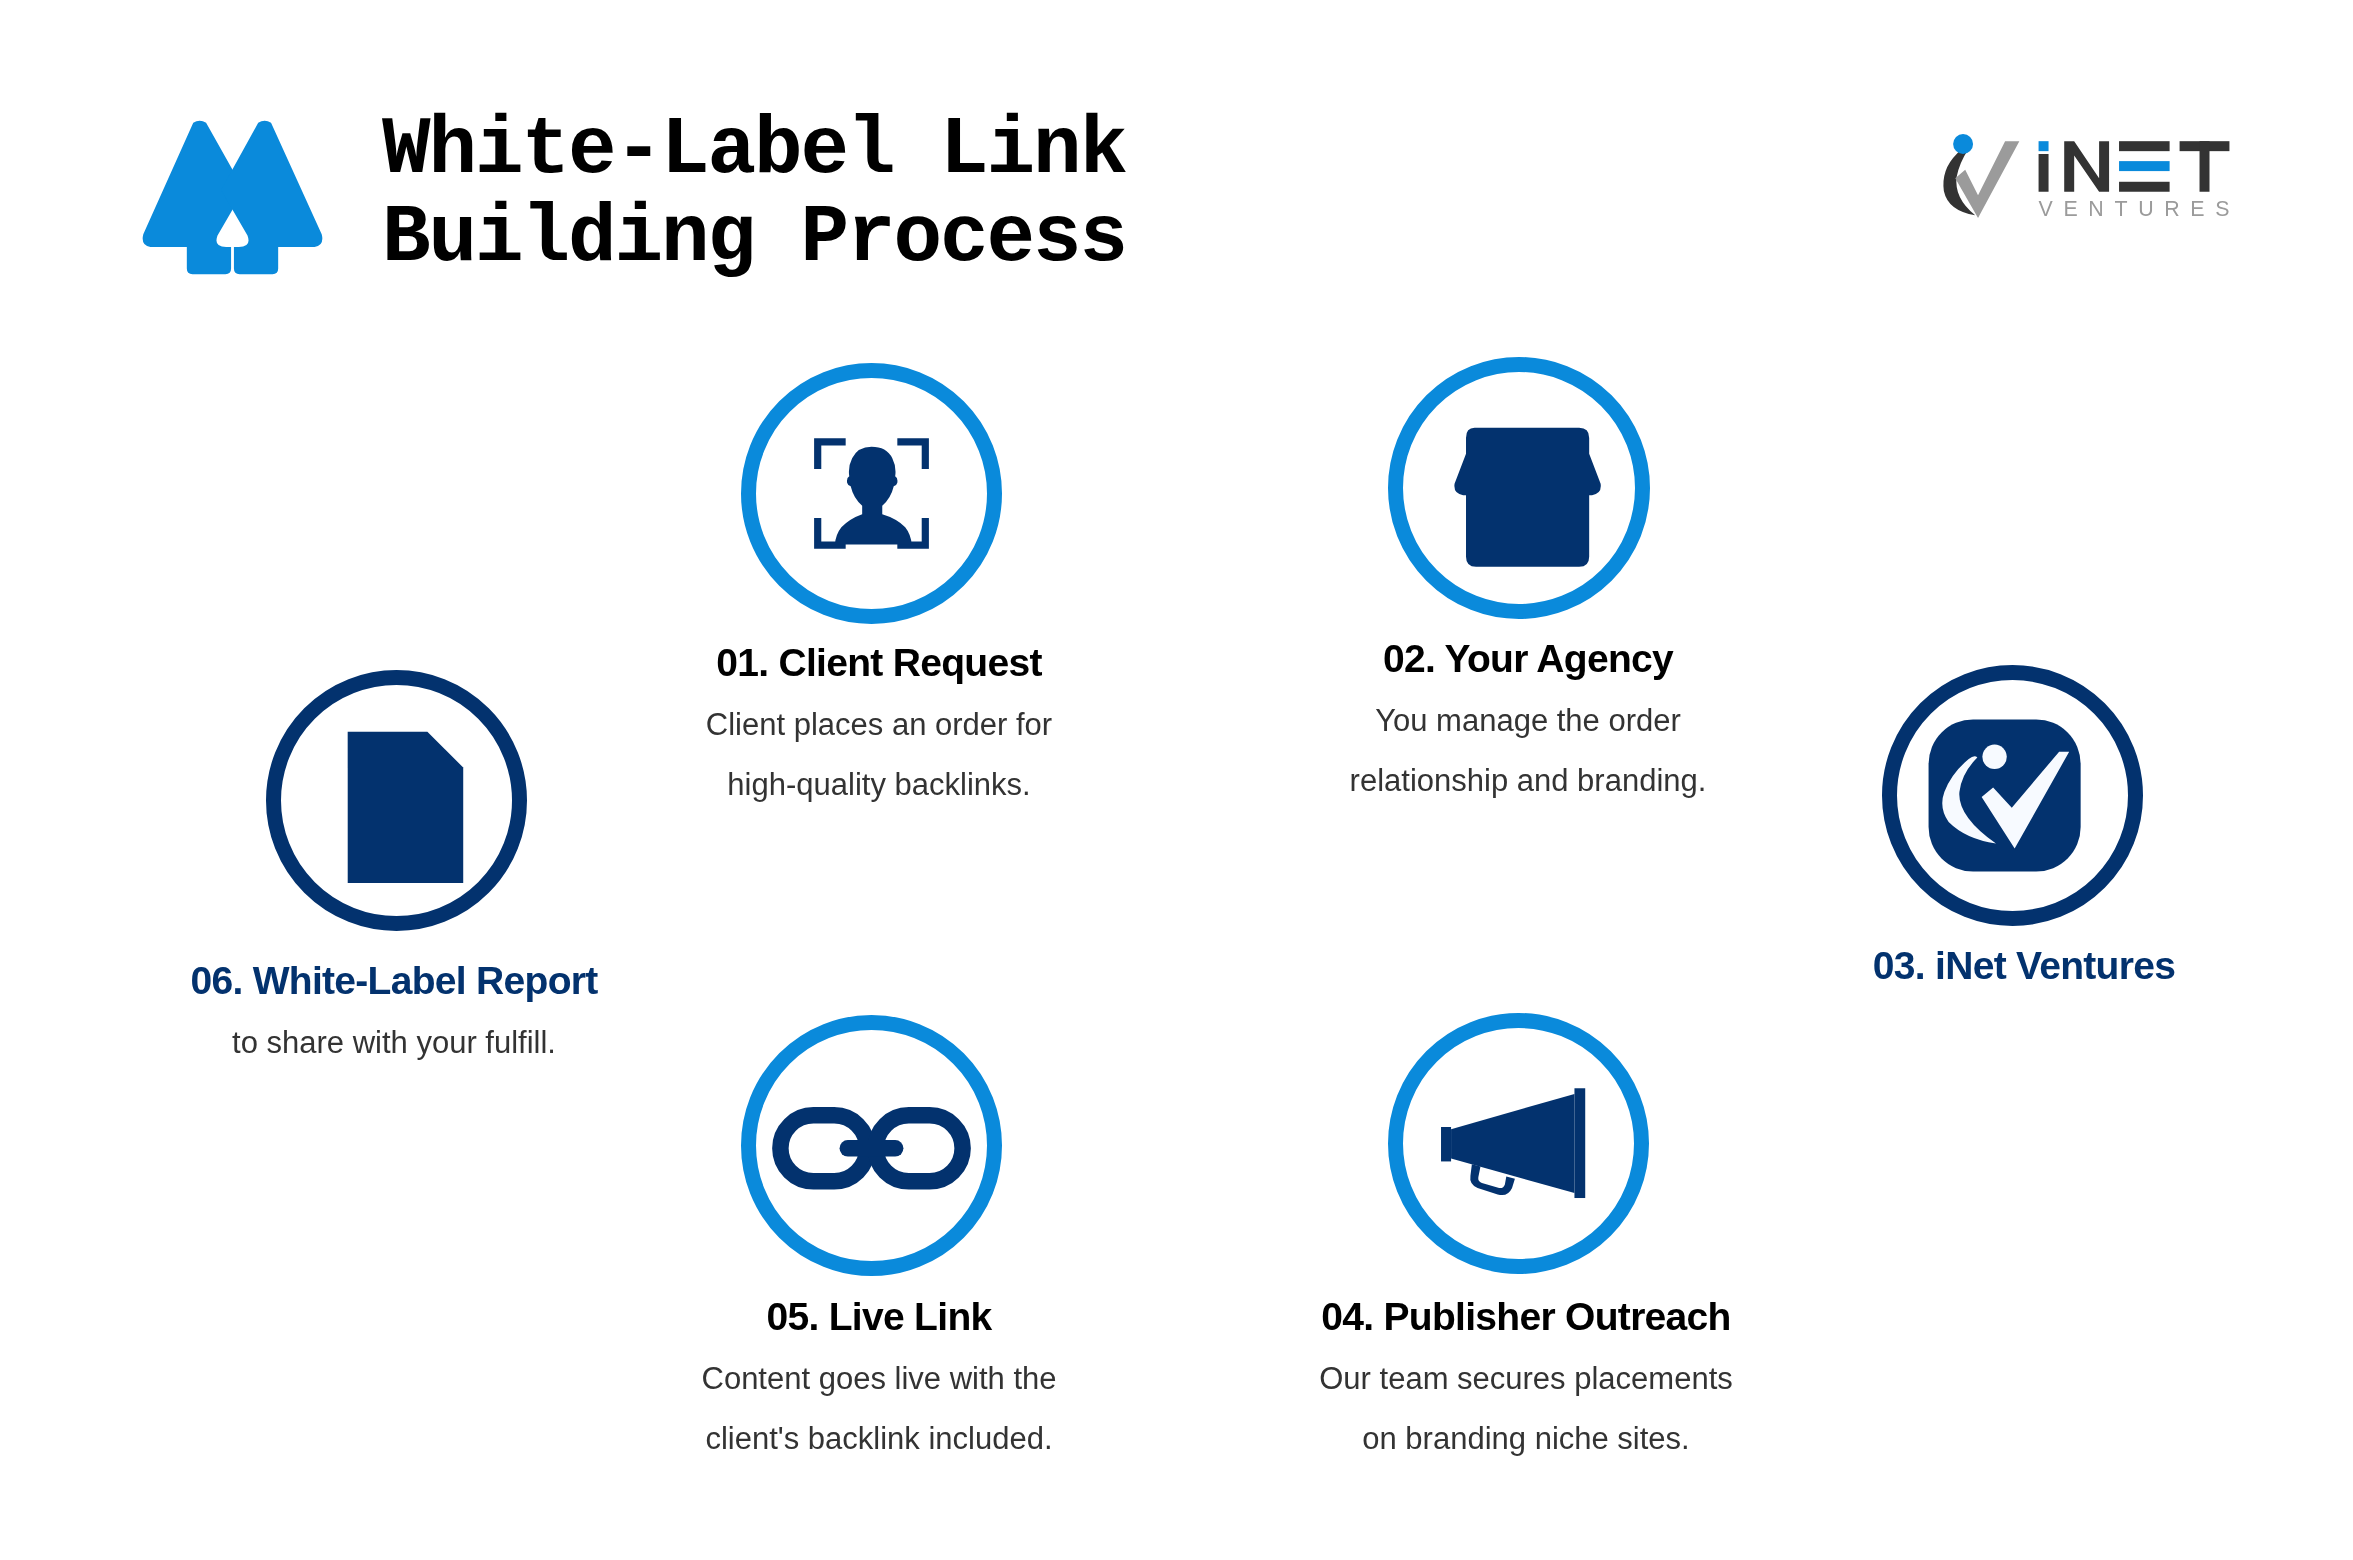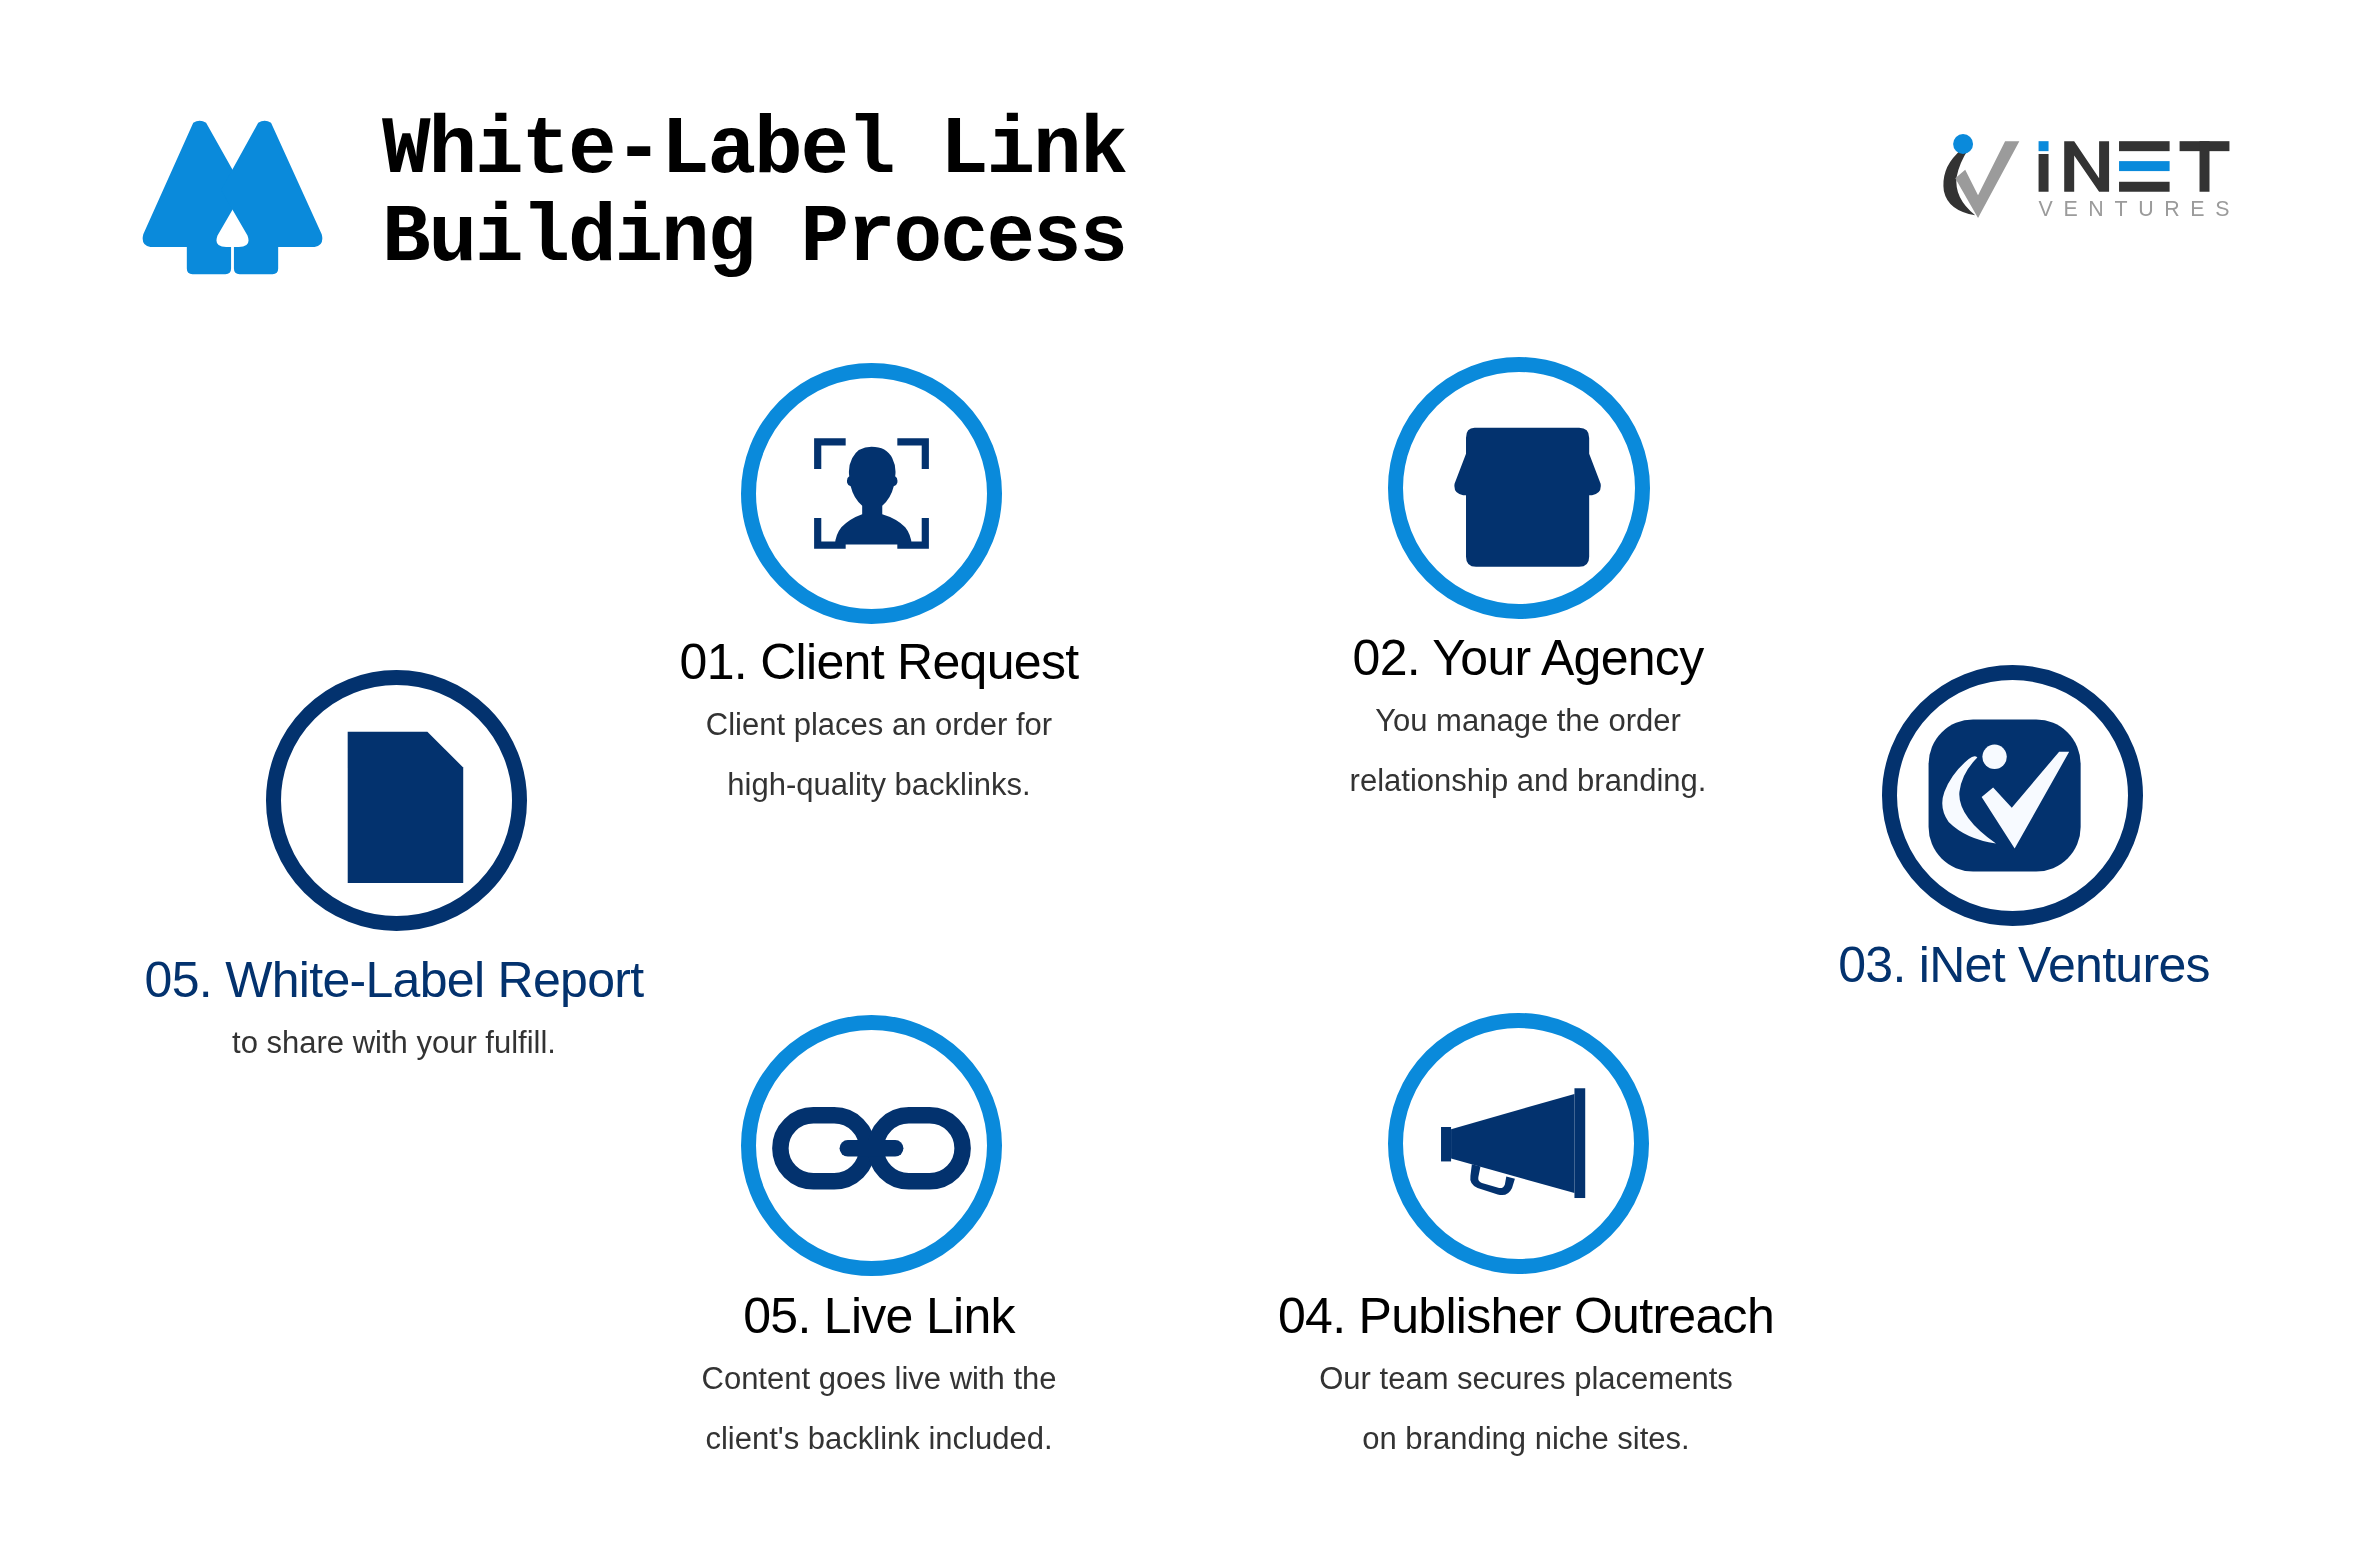--- a/index.html
+++ b/index.html
@@ -5,21 +5,21 @@
   html, body { margin:0; padding:0; background:#ffffff; }
   body { width:2354px; height:1561px; position:relative; overflow:hidden;
          font-family:"Liberation Sans", "DejaVu Sans", sans-serif; }
   .abs { position:absolute; }
   .main-title { left:382px; top:107px; font-size:81px; font-weight:700; line-height:88px;
                 color:#000; letter-spacing:-2.1px; white-space:nowrap; }
   .main-title div { display:block;font-family:Liberation Mono, monospace; }
   .ring { position:absolute; box-sizing:border-box; border-radius:50%; background:#fff; }
   .ring svg { position:absolute; left:0; top:0; width:100%; height:100%; }
   .step-text { position:absolute; text-align:center; white-space:nowrap; transform:translateX(-50%); }
-  .step-title { font-size:50px; font-weight:400; letter-spacing:-0.7px; color:#000; line-height:43px; }
+  .step-title { font-size:39px; font-weight:700; letter-spacing:-0.7px; color:#000; line-height:43px; }
   .step-title.dark { color:#03326E; }
   .step-desc { font-size:31px; color:#333333; line-height:39px; margin-top:11.4px; }
   .step-desc div { display:block;margin-top:21px; }
 </style>
 </head>
 <body>
 
 <div class="abs" style="left:139px; top:120px; width:187px; height:157px;">
   <svg viewBox="0 0 262 220" width="187" height="157">
     <path fill="#0A8ADB" d="M76 4 Q85 -2 94 4 L147 98 L110 162 Q104 178 122 178 L129 178 L129 208 Q129 216 121 216 L75 216 Q67 216 67 208 L67 178 L16 178 Q2 176 6 160 Z"></path>
@@ -131,18 +131,18 @@
     <div>client's backlink included.</div>
   </div>
 </div>
 
 <div class="ring" style="left:266px; top:670px; width:261px; height:261px; border:15.7px solid #03326E;">
   <svg viewBox="0 0 322 322">
     <path fill="#03326E" d="M93 65 L204 65 L254 115 L254 276 L93 276 Z"></path>
   </svg>
 </div>
 <div class="step-text" style="left:394px; top:959px;">
-  <div class="step-title dark">05. White-Label Report</div>
+  <div class="step-title dark">06. White-Label Report</div>
   <div class="step-desc">
     <div>to share with your fulfill.</div>
   </div>
 </div>
 
 
 </body></html>

